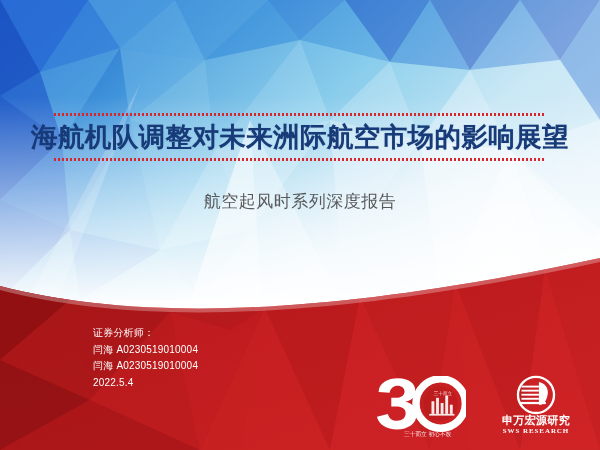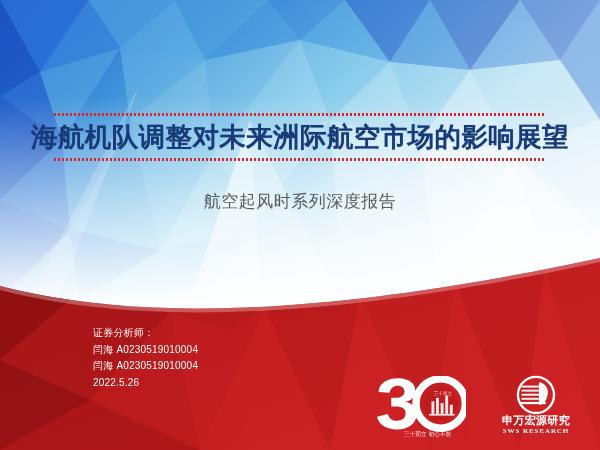--- a/index.html
+++ b/index.html
@@ -227,21 +227,21 @@
     <div class="main-title">海航机队调整对未来洲际航空市场的影响展望</div>
     <div class="rule bottom"></div>
   </div>
 
   <div class="subtitle">航空起风时系列深度报告</div>
 
   <div class="analyst">
     <div>证券分析师：</div>
     <div>闫海  A0230519010004</div>
     <div>闫海  A0230519010004</div>
-    <div>2022.5.26</div>
+    <div>2022.5.4</div>
   </div>
 
   <div class="logo-row">
 
     <svg class="logo-30" viewBox="0 0 160 108">
 
       <path d="M8,28 C8,12 24,4 42,4 C60,4 72,13 72,26 C72,36 65,43 54,45
                C66,47 74,55 74,67 C74,83 59,93 40,93 C22,93 8,85 5,71
                L24,66 C26,74 32,78 40,78 C49,78 55,73 55,65
                C55,57 49,53 38,53 L30,53 L30,38 L38,38

